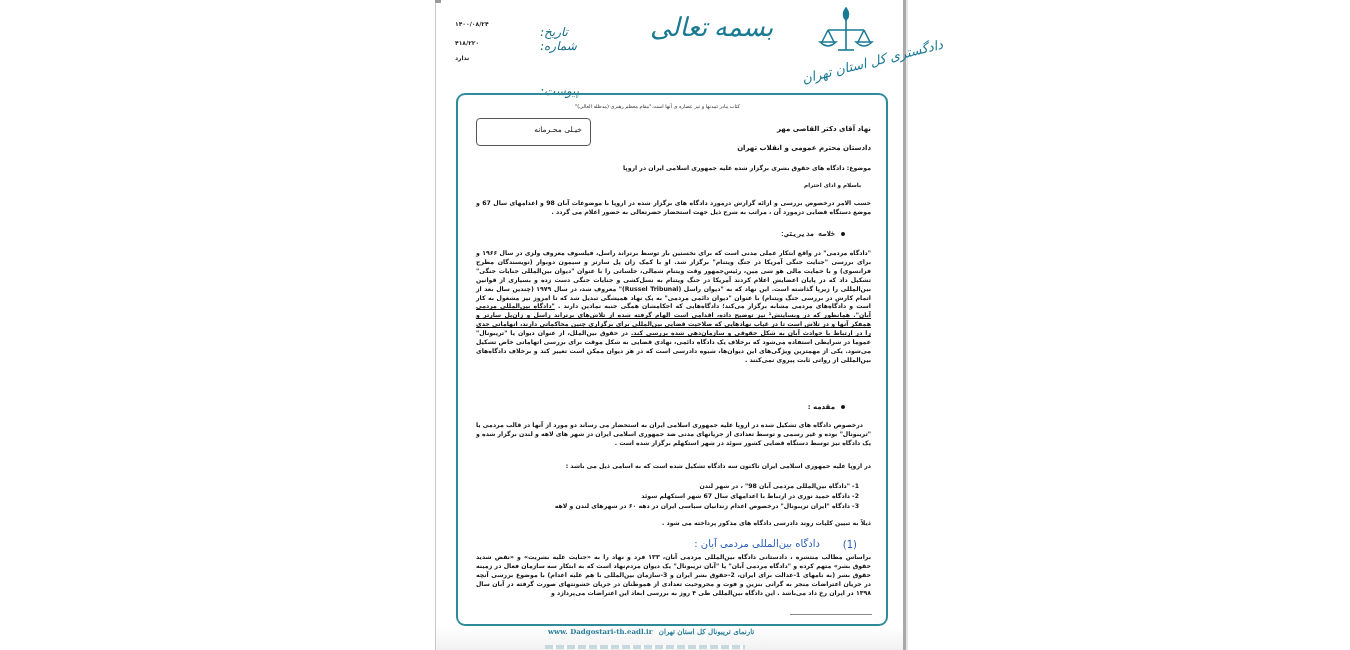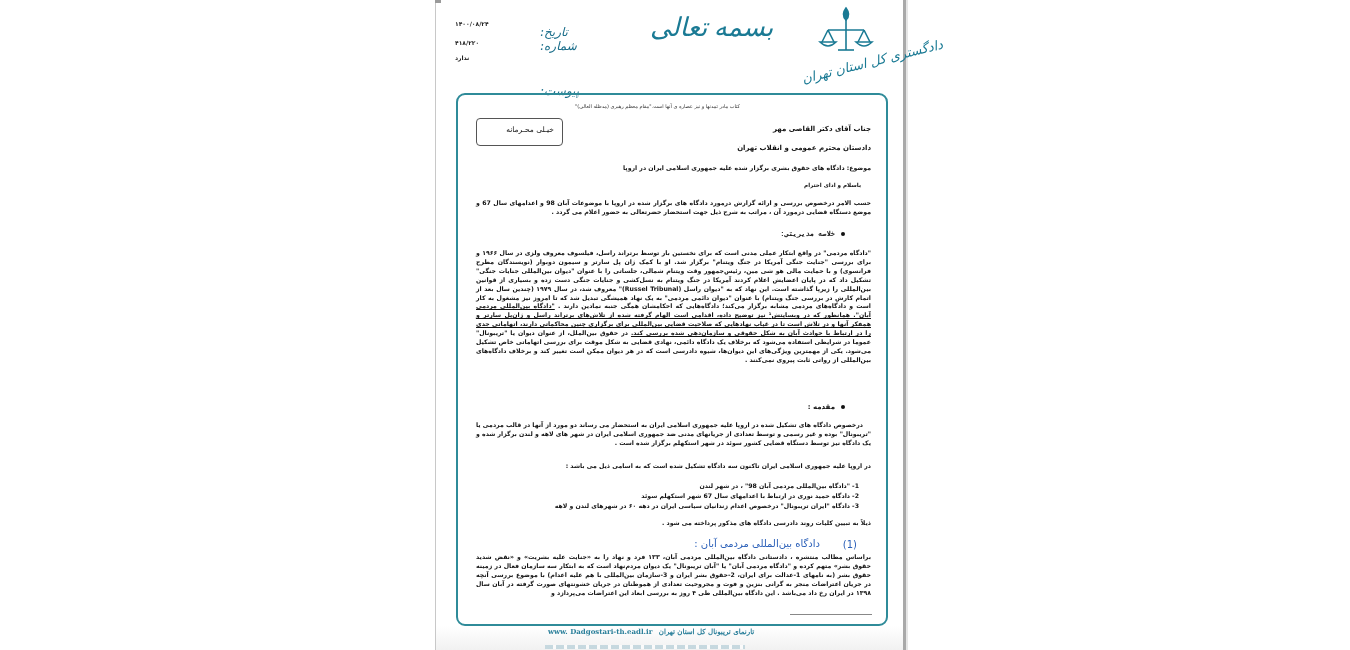--- a/index.html
+++ b/index.html
@@ -23,21 +23,21 @@
   
   .frame { position:absolute; left:456px; top:93px; width:432px; height:533px;
            border:2px solid #2f8b99; border-radius:9px; box-sizing:border-box; }
   .txt { position:absolute; direction:rtl; text-align:right; color:#111; white-space:nowrap; }
   .small { font-size:5px; color:#333; }
   .b7 { font-size:7px; font-weight:bold; }
   .b6 { font-size:6.2px; font-weight:bold; }
   .para { position:absolute; direction:rtl; text-align:justify; color:#111; font-size:6.2px; font-weight:bold;
           line-height:8.9px; }
   .para .u { text-decoration:underline; }
-  .classbox { position:absolute; left:476px; top:118px; width:87px; height:28px; border:1px solid #555;
+  .classbox { position:absolute; left:476px; top:118px; width:115px; height:28px; border:1px solid #555;
               border-radius:4px; box-sizing:border-box; }
   .classbox span { position:absolute; right:8px; top:6px; font-size:7.5px; direction:rtl; color:#111; }
   .bullet { display:inline-block; width:4px; height:4px; border-radius:50%; background:#111; margin-left:6px; vertical-align:middle; }
   .heading-blue { position:absolute; direction:rtl; color:#2a5fb8; font-size:10px; white-space:nowrap; }
   .list-item { position:absolute; direction:rtl; font-size:6.2px; font-weight:bold; color:#111; white-space:nowrap; text-align:right; }
   .rule { position:absolute; left:790px; top:614px; width:82px; height:1px; background:#888; }
 
   .footer { position:absolute; left:548px; top:627px; font-family:"DejaVu Serif", serif; font-size:7px;
             font-weight:bold; color:#2a7f9a; white-space:nowrap; }
   .footer2 { position:absolute; left:545px; top:645px; width:200px; height:4px; background:repeating-linear-gradient(90deg,#a9c7d2 0 8px,#fff 8px 11px); opacity:.6; }
@@ -78,21 +78,21 @@
 <div class="logo-text">دادگستری کل استان تهران</div>
 
 <div class="frame"></div>
 
 <div class="txt small" style="left:575px;top:103px;">کتاب مادر تمدنها و نیز عصاره ی آنها است."مقام معظم رهبری (مدظله العالی)"</div>
 
 <div class="classbox">
   <span>خیـلی محـرمانه</span>
 </div>
 
-<div class="txt b7" style="right:479px;top:125px;">جناب آقای دکتر القاصی مهر</div>
+<div class="txt b7" style="right:479px;top:125px;">نهاد آقای دکتر القاصی مهر</div>
 <div class="txt b7" style="right:479px;top:144px;">دادستان محترم عمومی و انقلاب تهران</div>
 <div class="txt b6" style="right:479px;top:164px;">موضوع:  دادگاه های حقوق بشری برگزار شده علیه جمهوری اسلامی ایران در اروپا</div>
 <div class="txt b6" style="right:489px;top:182px;font-size:5.6px;">باسلام و ادای احترام</div>
 
 <div class="para" style="left:476px;top:199px;width:395px;">حسب الامر درخصوص بررسی و ارائه گزارش درمورد دادگاه های برگزار شده در اروپا با موضوعات آبان 98 و اعدامهای سال 67 و موضع دستگاه قضایی درمورد آن ، مراتب به شرح ذیل جهت استحضار حضرتعالی به حضور اعلام می گردد .</div>
 
 <div class="txt b7" style="right:505px;top:230px;font-family:Liberation Mono, monospace;">
   <span class="bullet"></span><span>خلاصه مدیریتی:</span>
 </div>
 

